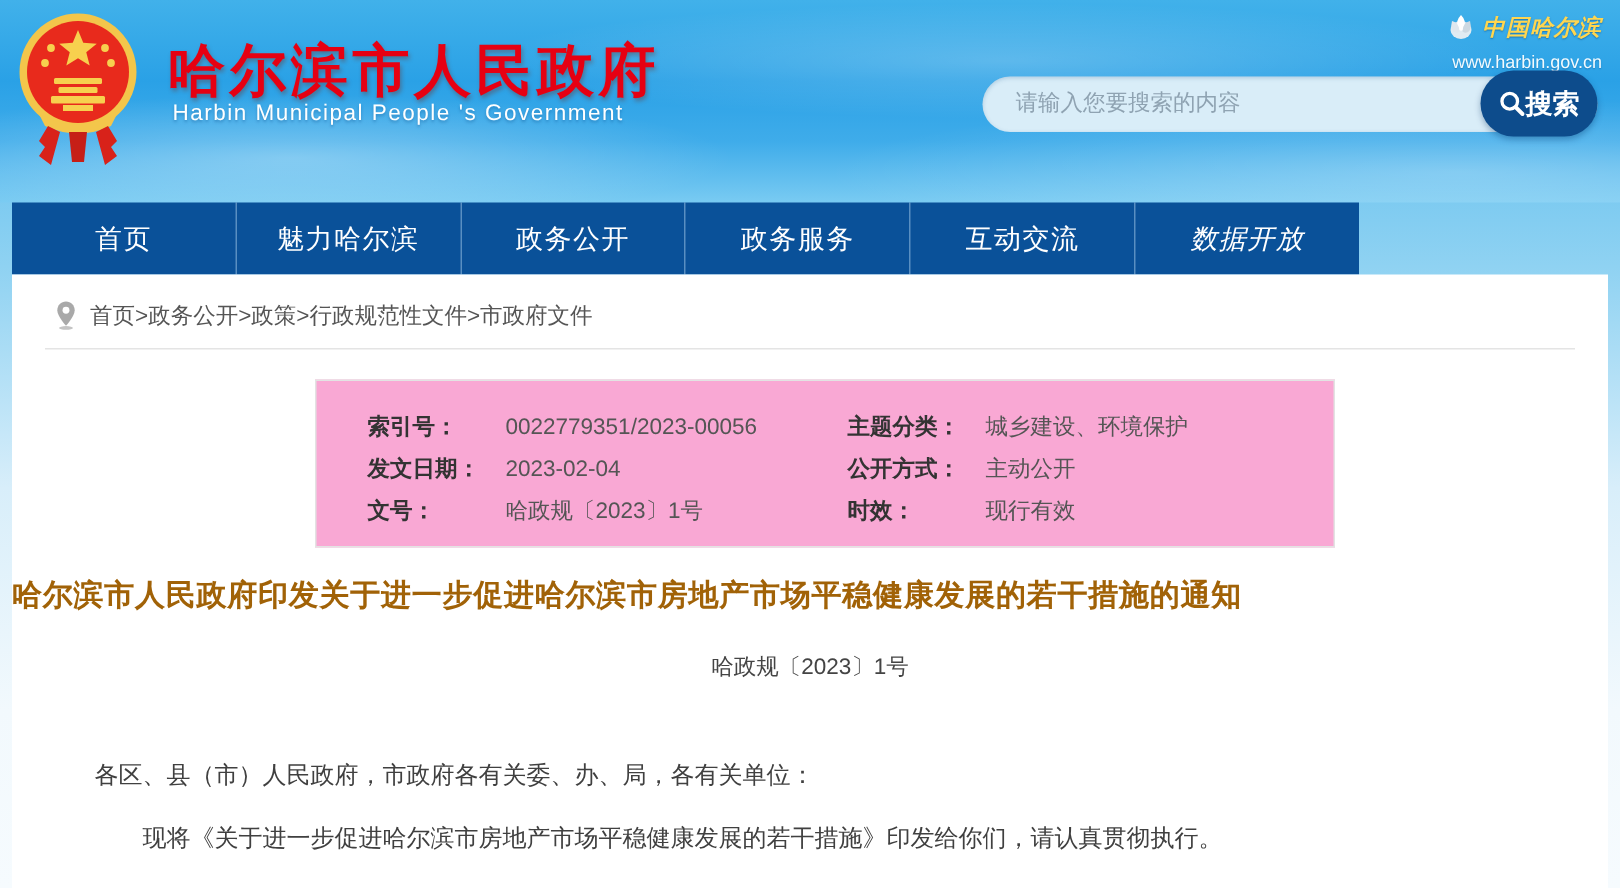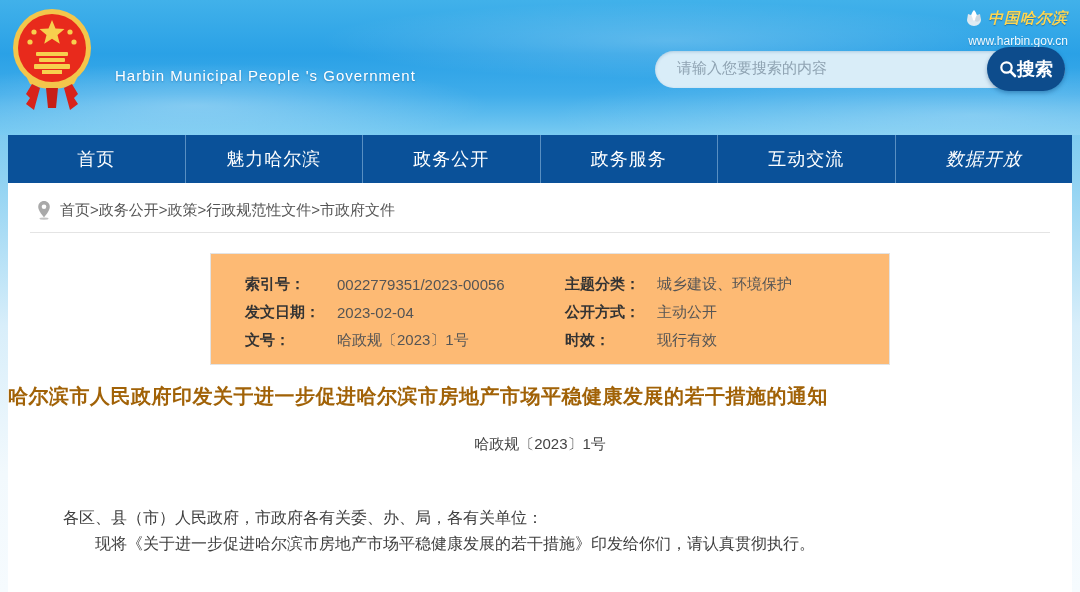--- a/index.html
+++ b/index.html
@@ -31,49 +31,49 @@
   .search-input { position:absolute; left:0; top:4px; width:410px; height:37px; border:none; outline:none;
     border-radius:19px; background:#d9edf8; padding:0 95px 0 22px; font-size:15px; color:#33536b;
     box-shadow:inset 0 1px 3px rgba(40,100,150,.25); font-family:Liberation Mono, monospace; }
   .search-input::placeholder { color:#8fa3b2; }
   .search-btn { position:absolute; right:0; top:0; width:78px; height:44px; border:none; cursor:pointer;
     border-radius:22px; background:#0d4c8c; color:#fff; font-size:18px; font-weight:bold;
     display:flex; align-items:center; justify-content:center; box-shadow:0 2px 4px rgba(0,50,100,.35);
     font-family:inherit;margin-left:30px; }
 
   
-  .nav { position:absolute; left:8px; top:135px; width:1064px; height:48px; background:#0a5199;
+  .nav { position:absolute; left:8px; top:135px; width:898px; height:48px; background:#0a5199;
     display:flex; }
   .nav-item { flex:1 1 0; display:flex; align-items:center; justify-content:center; color:#ffffff;
     font-size:18px; letter-spacing:1px; cursor:pointer; border-right:1px solid rgba(186,220,245,.45); }
   .nav-item:last-child { border-right:none;font-style:italic; }
 
   
   .content { position:absolute; left:8px; top:183px; width:1064px; height:409px; background:#ffffff; }
 
   .breadcrumb { position:absolute; left:28px; top:17px; display:flex; align-items:center; gap:8px;
     font-size:15px; color:#555; }
   .bc-divider { position:absolute; left:22px; top:49px; width:1020px; height:0; border-top:1px solid #e4e4e4; }
 
   .meta-box { position:absolute; left:202px; top:70px; width:680px; height:112px;
-    border:1px solid #e3e3e3; background:#fdba74; display:flex; padding:16px 0 0 34px; }
+    border:1px solid #e3e3e3; background:#f9a8d4; display:flex; padding:16px 0 0 34px; }
   .meta-col { width:320px; }
   .meta-col.right { width:300px; }
   .meta-row { display:flex; height:28px; align-items:center; }
   .meta-label { width:92px; font-size:15px; font-weight:bold; color:#333; }
   .meta-value { font-size:15px; color:#555; white-space:nowrap; }
 
   .doc-title { position:absolute; left:0; top:200px; width:1064px; text-align:left;
     font-size:20px; font-weight:bold; color:#a16207; letter-spacing:.5px; }
   .doc-number { position:absolute; left:0; top:252px; width:1064px; text-align:center;
     font-size:15px; color:#444; }
 
   .doc-body { position:absolute; left:55px; top:322px; width:960px; font-size:16px; color:#404040;
     line-height:26px; }
-  .doc-body p.indent { text-indent:2em; }
+  .doc-body p.indent { text-indent:2em; margin-top:16px; }
 
   .icon-svg { display:block; }
 </style>
 </head>
 <body>
 
 <div class="header-band">
 
   <div class="emblem">
     <svg class="icon-svg" width="80" height="112" viewBox="0 0 80 112">
@@ -88,20 +88,21 @@
       <rect x="27" y="54" width="26" height="4" rx="1" fill="#f7d04e"></rect>
       <rect x="22" y="60" width="36" height="5" rx="1" fill="#f7d04e"></rect>
       <rect x="30" y="66" width="20" height="4" fill="#f7d04e"></rect>
       <path d="M14 72 q26 14 52 0 l-4 8 q-22 10 -44 0 z" fill="#f3c64b"></path>
       <path d="M20 80 l8 4 -6 22 -8-6 4-6 -4-4 z" fill="#d8221a"></path>
       <path d="M60 80 l-8 4 6 22 8-6 -4-6 4-4 z" fill="#d8221a"></path>
       <path d="M34 84 h12 l-2 20 h-8 z" fill="#c61f17"></path>
     </svg>
   </div>
 
+  <div class="site-title-cn">哈尔滨市人民政府</div>
   <div class="site-title-en">Harbin Municipal People 's Government</div>
 
   <div class="brand-right">
     <div class="brand-line1">
       <span>
         <svg class="icon-svg" width="20" height="20" viewBox="0 0 20 20">
           <ellipse cx="10" cy="12" rx="7" ry="6" fill="#e9eef2" opacity=".95"></ellipse>
           <path d="M10 2 q4 4 2 9 q-2 3 -4 0 q-2 -5 2 -9z" fill="#ffffff"></path>
           <path d="M4 6 q5 1 5 7 q-3 2 -5 -1 q-1 -3 0 -6z" fill="#dfe7ee"></path>
           <path d="M16 6 q-5 1 -5 7 q3 2 5 -1 q1 -3 0 -6z" fill="#cdd9e2"></path>

